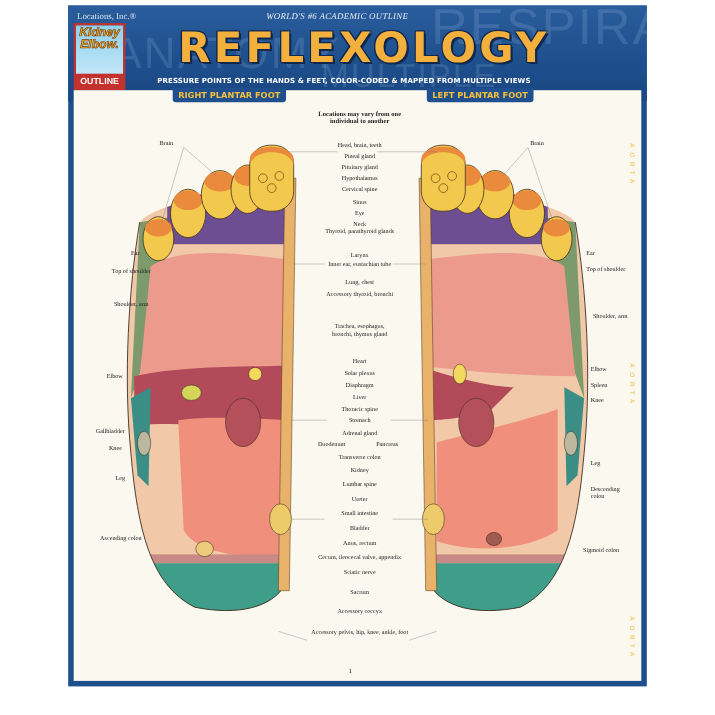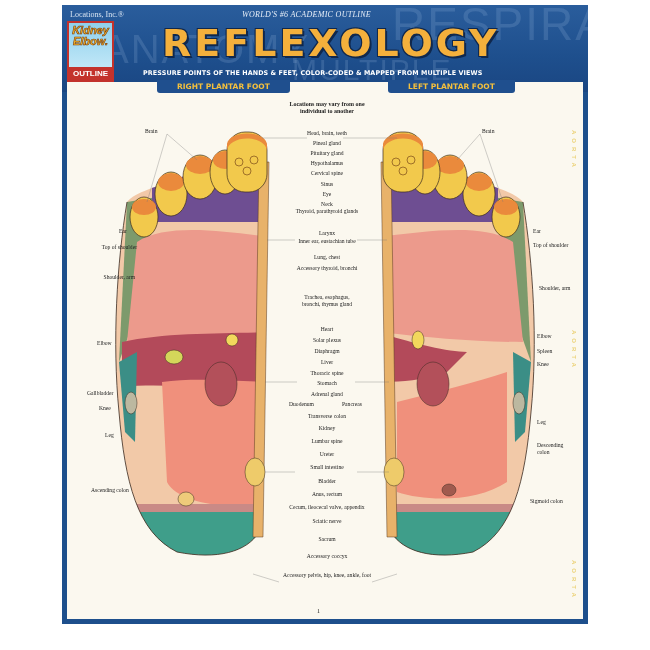--- a/index.html
+++ b/index.html
@@ -10,21 +10,21 @@
   .bg-word{position:absolute;color:rgba(170,200,235,0.18);font-family:"Liberation Sans",sans-serif;font-size:40px;letter-spacing:2px;white-space:nowrap;}
   .publisher{position:absolute;left:8px;top:5px;color:#d8e4f2;font-size:8px;}
   .tagline{position:absolute;left:180px;top:5px;color:#e6eef8;font-size:8px;font-style:italic;letter-spacing:.3px;}
   .logo{position:absolute;left:5px;top:16px;width:43px;height:57px;border:2px solid #c3322c;background:linear-gradient(180deg,#8fd0ec,#cfeefb);}
   .logo .q{position:absolute;left:0;top:2px;width:43px;text-align:center;font-family:"Liberation Sans",sans-serif;font-weight:bold;font-style:italic;font-size:11px;color:#f5b324;line-height:11px;-webkit-text-stroke:0.6px #7a3a0a;}
   .logo .acad{position:absolute;left:0;bottom:0;width:43px;height:13px;background:#c3322c;color:#fff;font-family:"Liberation Sans",sans-serif;font-weight:bold;font-size:8px;text-align:center;line-height:13px;}
   .title{position:absolute;left:100px;top:16px;font-family:"DejaVu Sans",sans-serif;font-weight:bold;font-size:38px;letter-spacing:3px;color:#f4b03c;
     text-shadow:2px 2px 0 #10284d,-1px -1px 0 #10284d,1px -1px 0 #10284d,-1px 1px 0 #10284d;line-height:44px;}
   .subtitle{position:absolute;left:81px;top:64px;width:400px;color:#ffffff;font-family:"DejaVu Sans",sans-serif;font-weight:bold;font-size:6.4px;letter-spacing:.1px;white-space:nowrap;}
   .body{position:absolute;left:5px;top:77px;width:516px;height:537px;background:#fbf8ef;}
-  .tab{position:absolute;top:-2px;height:13px;background:#1f4f8e;border-radius:0 0 3px 3px;color:#f4c03c;font-family:"DejaVu Sans",sans-serif;font-weight:bold;font-size:7.5px;line-height:13px;padding:0 20px;}
+  .tab{position:absolute;top:-2px;height:13px;background:#1f4f8e;border-radius:0 0 3px 3px;color:#f4c03c;font-family:"DejaVu Sans",sans-serif;font-weight:bold;font-size:7.5px;line-height:13px;padding:0 5px;}
   .note{position:absolute;left:215px;top:19px;width:90px;text-align:center;font-size:6px;font-weight:bold;color:#222;line-height:7px;}
   .lbl{position:absolute;font-size:5.6px;color:#222;white-space:nowrap;line-height:6.5px;}
   .lbl.c{text-align:center;}
   .side-word{position:absolute;color:#e8c95c;font-family:"Liberation Sans",sans-serif;font-weight:bold;font-size:6px;writing-mode:vertical-rl;letter-spacing:4px;opacity:.8;}
   .page-num{position:absolute;left:250px;top:526px;font-size:6px;color:#222;}
   svg.feet{position:absolute;left:0;top:0;}
 </style>
 </head>
 <body>
 

